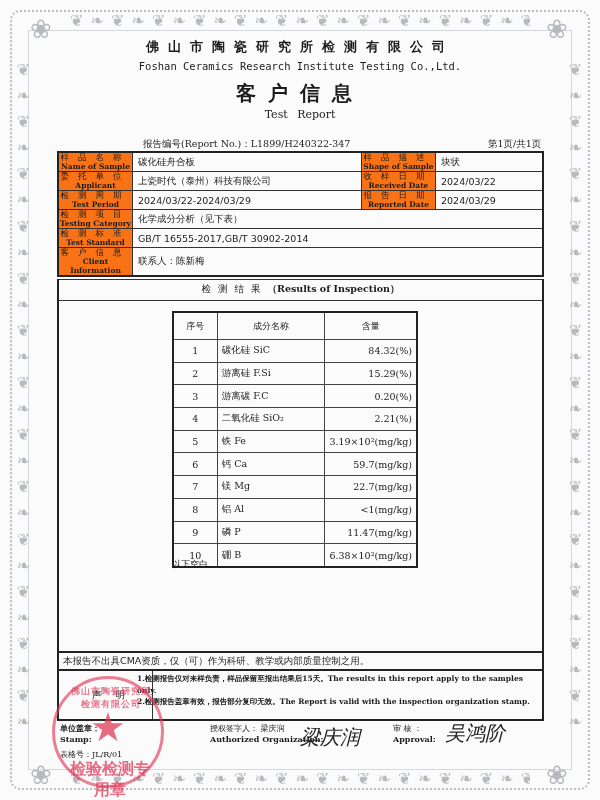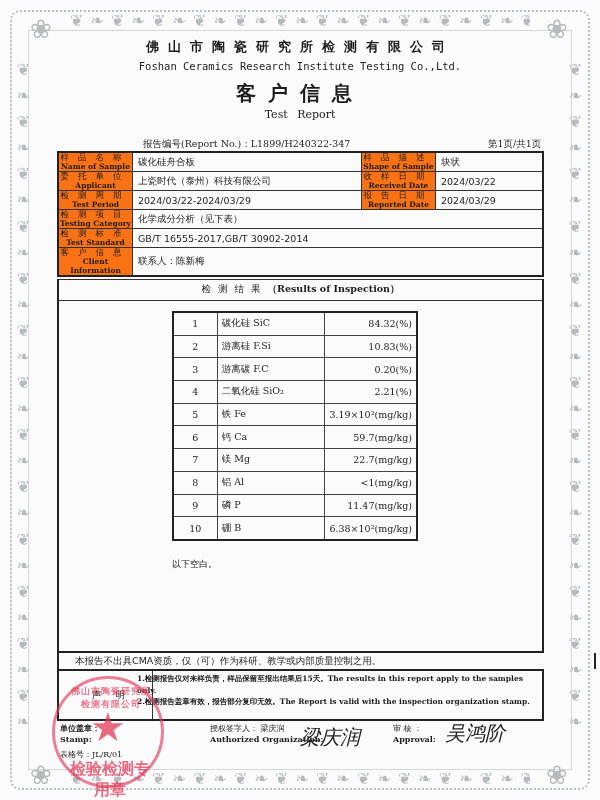--- a/index.html
+++ b/index.html
@@ -42,21 +42,21 @@
 
   table.res { position:absolute; left:172px; top:311px; width:246px; border-collapse:collapse; border:2px solid #222; font-size:9.5px; }
   table.res th, table.res td { border:1px solid #444; height:21.7px; padding:0 4px; font-weight:normal; }
   table.res th { height:26px; font-family:"DejaVu Sans",sans-serif; font-size:9px; }
   .c-no { width:38px; text-align:center; }
   .c-name { width:110px; text-align:left; }
   .c-val { width:78px; text-align:right; }
 
   .blank-note { position:absolute; left:172px; top:558px; font-size:9px; font-family:"DejaVu Sans",sans-serif; }
 
-  .cma-note { position:absolute; left:57px; top:653px; width:539px; height:16px; border-left:2px solid #222; border-right:2px solid #222; font-size:9.5px; font-family:"DejaVu Sans",sans-serif; padding-left:16px; box-sizing:border-box; line-height:16px; }
+  .cma-note { position:absolute; left:57px; top:653px; width:487px; height:16px; border-left:2px solid #222; border-right:2px solid #222; font-size:9.5px; font-family:"DejaVu Sans",sans-serif; padding-left:4px; box-sizing:border-box; line-height:16px; }
   .decl { position:absolute; left:57px; top:669px; width:487px; height:52px; border:2px solid #222; box-sizing:border-box; }
   .decl-label { position:absolute; left:0; top:0; width:73px; height:100%; border-right:1px solid #333; text-align:center; line-height:48px; font-size:9.5px; font-family:"DejaVu Sans",sans-serif; letter-spacing:14px;padding-left:20px; }
   .decl-items { position:absolute; left:78px; top:2px; width:400px; font-size:7.5px; line-height:11.5px; font-weight:bold; }
 
   .sign-area { position:absolute; top:723px; font-size:8px; line-height:11px; }
   .stamp-lbl { left:60px; }
   .auth { left:210px; }
   .approv { left:393px; }
   .sig { position:absolute; font-family:Liberation Mono, monospace; font-style:italic; font-size:20px; color:#222; }
   .sig1 { left:300px; top:724px; }
@@ -151,29 +151,34 @@
 </tbody>
   </table>
 
 <div class="results-box">
   <div class="results-title"><span class="cn">检测结果</span><span class="en">（Results of Inspection）</span></div>
   <div class="results-rule"></div>
 </div>
 
 <table class="res">
   <tbody>
+      <tr>
+    <th class="c-no">序号</th>
+    <th>成分名称</th>
+    <th>含量</th>
+  </tr>
   <tr>
         <td class="c-no">1</td>
         <td class="c-name">碳化硅 SiC</td>
         <td class="c-val">84.32(%)</td>
       </tr>
   <tr>
         <td class="c-no">2</td>
         <td class="c-name">游离硅 F.Si</td>
-        <td class="c-val">10.83(%)</td>
+        <td class="c-val">15.29(%)</td>
       </tr>
   <tr>
         <td class="c-no">3</td>
         <td class="c-name">游离碳 F.C</td>
         <td class="c-val">0.20(%)</td>
       </tr>
   <tr>
         <td class="c-no">4</td>
         <td class="c-name">二氧化硅 SiO₂</td>
         <td class="c-val">2.21(%)</td>

